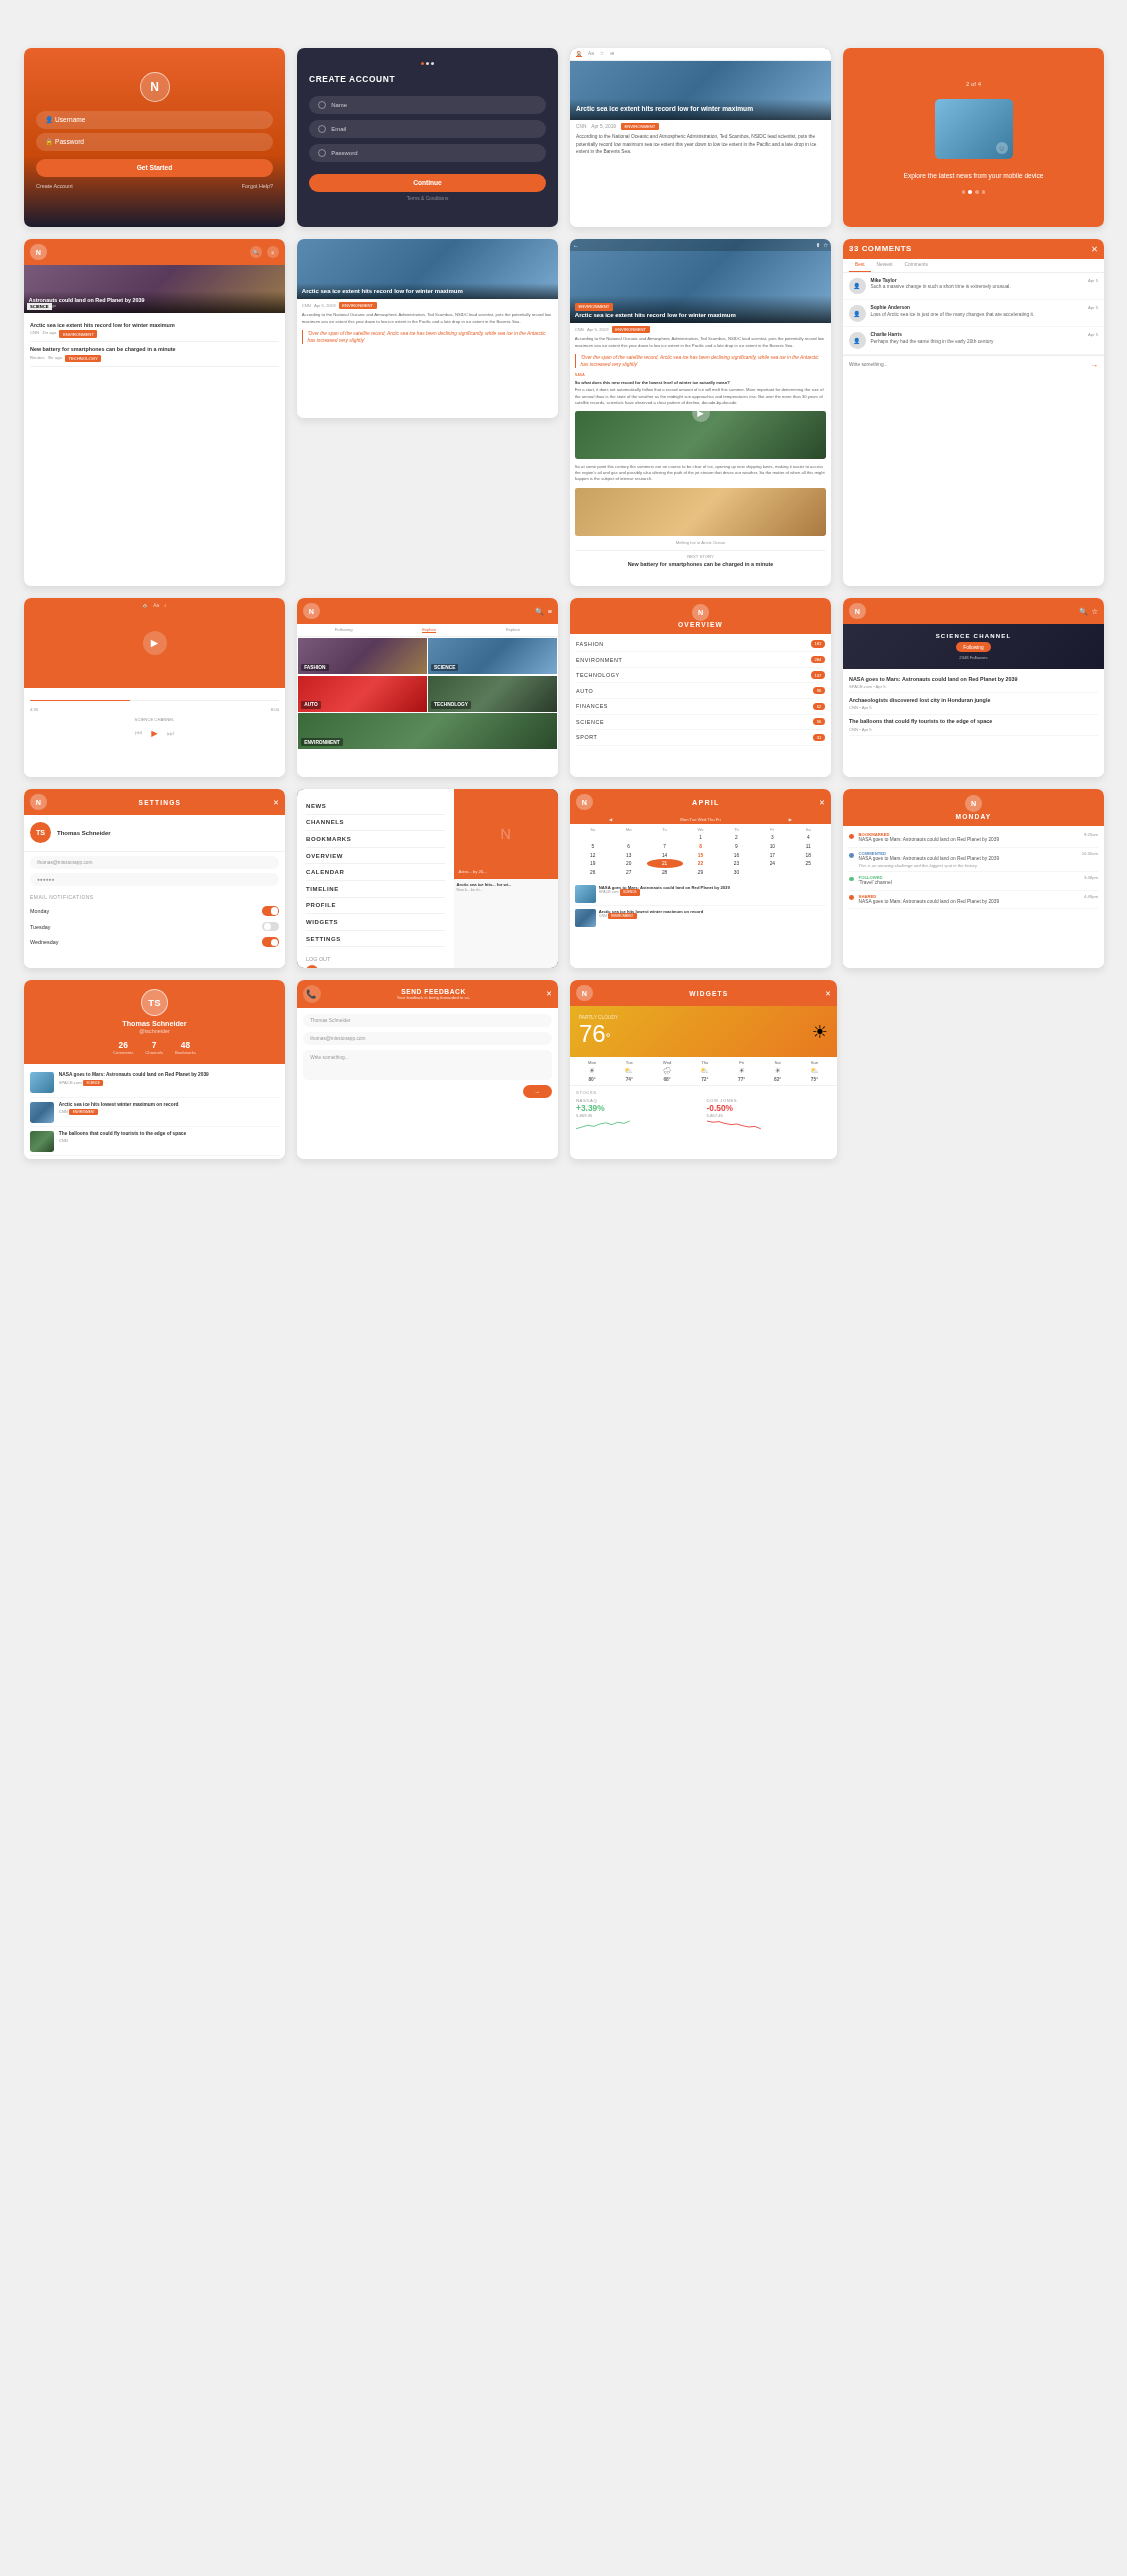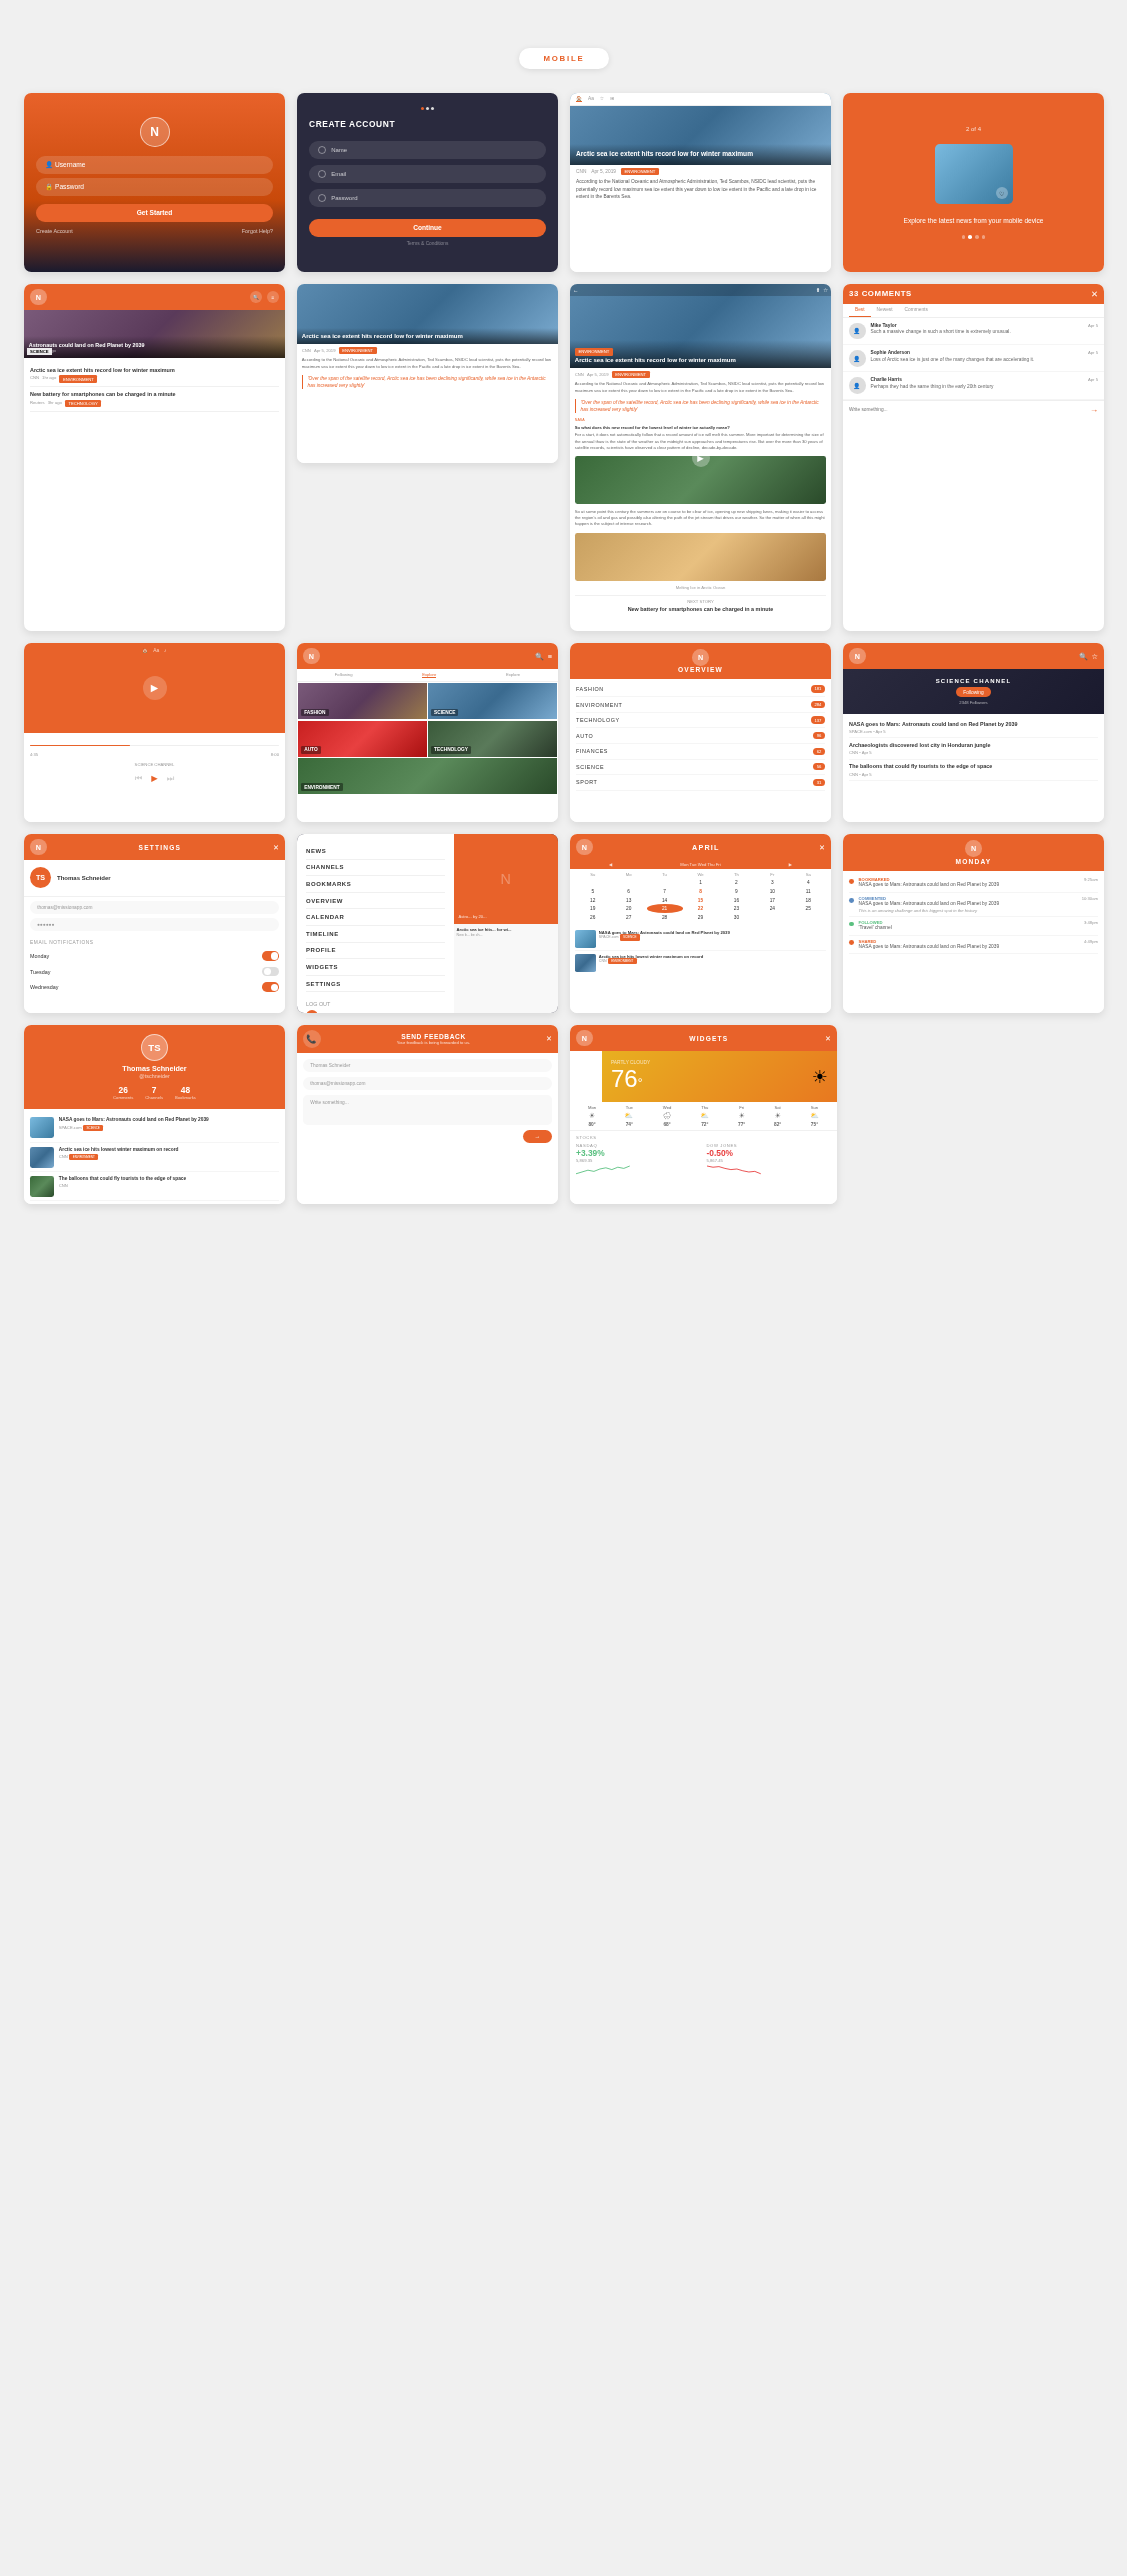--- a/index.html
+++ b/index.html
@@ -1087,21 +1087,20 @@
       font-weight: bold;
       letter-spacing: 1.2px;
     }
 
     .weather-widget {
       background: linear-gradient(135deg, #e8b020, #e87820);
       padding: 9px;
       display: flex;
       align-items: center;
       justify-content: space-between;
-      margin-left: 32px;
     }
 
     .weather-temp {
       color: white;
       font-size: 24px;
       font-weight: 300;
     }
 
     .weather-unit {
       font-size: 12px;
@@ -1213,23 +1212,20 @@
       background: rgba(255,255,255,0.3);
       display: flex; align-items: center; justify-content: center;
       color: white; font-size: 8.4px;
     }
   </style>
 </head>
 <body>
 
 <div class="page-container">
 
-  <div class="section-header">
-    <span class="section-label">MOBILE</span>
-  </div>
 
   <div class="phones-grid">
 
     <div class="phone-screen">
       <div class="screen-login">
         <div class="logo-circle">N</div>
         <div class="login-field">
           <span>👤 </span>
           <span>Username</span>
         </div>

